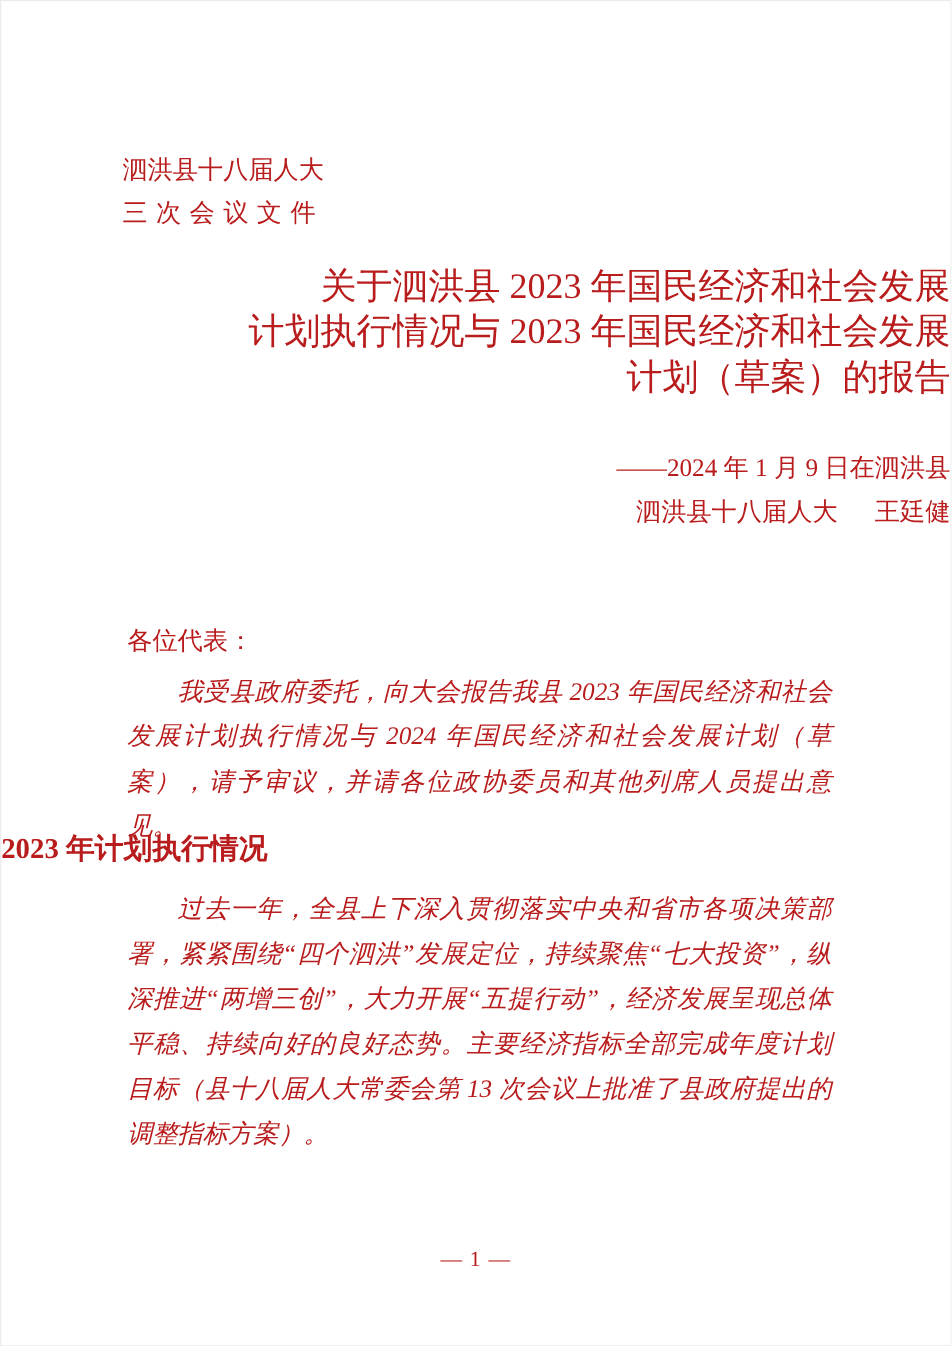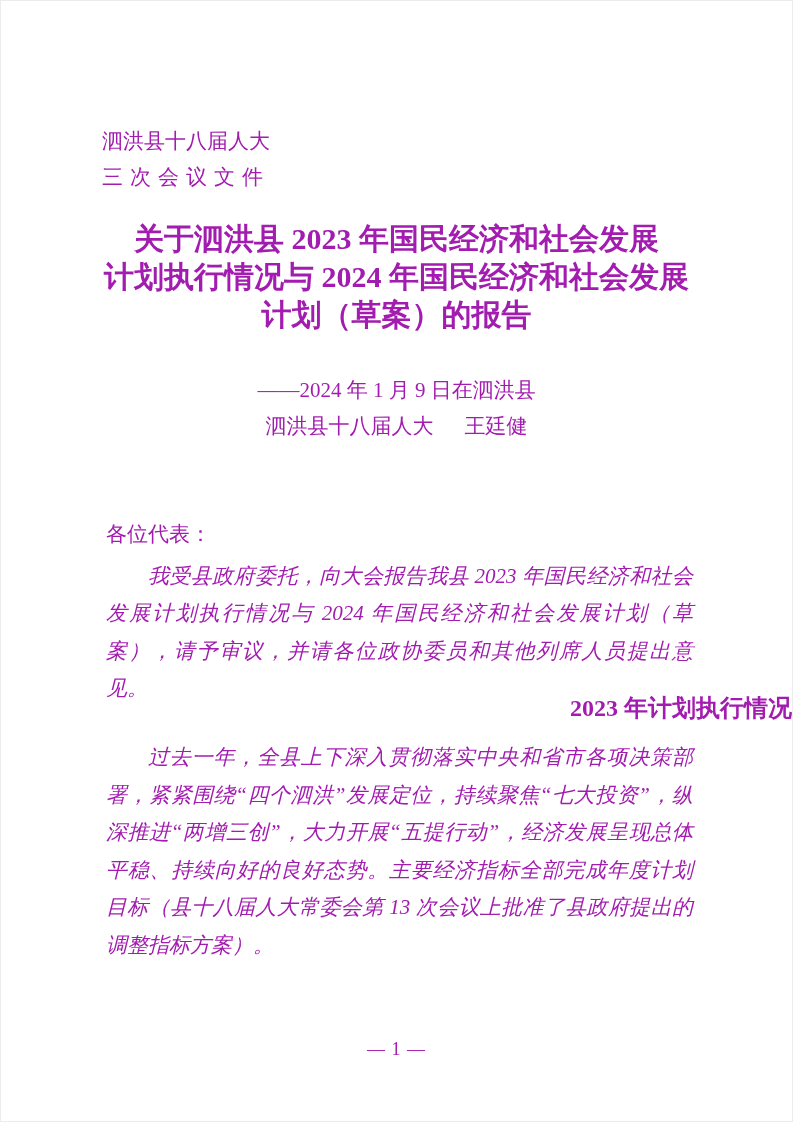--- a/index.html
+++ b/index.html
@@ -5,21 +5,21 @@
   html, body {
     margin: 0;
     padding: 0;
     background: #ffffff;
   }
   .page {
     position: relative;
     width: 793px;
     height: 1122px;
     background: #ffffff;
-    color: #a21caf;
+    color: #b91c1c;
     font-family: "Liberation Serif", serif;
     box-sizing: border-box;
     border: 1px solid #ececec;
     overflow: hidden;
   }
   
   .doc-header {
     position: absolute;
     left: 101px;
     top: 122px;
@@ -29,32 +29,32 @@
   }
   .doc-header .org-line2 {
     letter-spacing: 7px;
   }
   
   .doc-title {
     position: absolute;
     left: 0;
     right: 0;
     top: 219px;
-    text-align: center;
+    text-align: right;
     font-size: 30px;
-    font-weight: 700;
+    font-weight: 400;
     line-height: 38px;
   }
   
   .doc-subtitle {
     position: absolute;
     left: 0;
     right: 0;
     top: 371px;
-    text-align: center;
+    text-align: right;
     font-size: 21px;
     line-height: 36px;
   }
   .speaker-name {
     margin-left: 31px;
   }
   
   .doc-body-1 {
     position: absolute;
     left: 101px;
@@ -69,21 +69,21 @@
   }
   .para-indent {
     text-indent: 2em;
     font-style: italic;
   }
   .section-heading {
     position: absolute;
     left: 0;
     right: 0;
     top: 692px;
-    text-align: right;
+    text-align: left;
     font-size: 24px;
     font-weight: 700;
     line-height: 30px;
   }
   .doc-body-2 {
     position: absolute;
     left: 101px;
     width: 595px;
     top: 734px;
     font-size: 21px;
@@ -106,21 +106,21 @@
 
 <div class="page">
 
   <div class="doc-header">
     <div class="org-line1">泗洪县十八届人大</div>
     <div class="org-line2">三次会议文件</div>
   </div>
 
   <div class="doc-title">
     <div>关于泗洪县 2023 年国民经济和社会发展</div>
-    <div>计划执行情况与 2024 年国民经济和社会发展</div>
+    <div>计划执行情况与 2023 年国民经济和社会发展</div>
     <div>计划（草案）的报告</div>
   </div>
 
   <div class="doc-subtitle">
     <div>——2024 年 1 月 9 日在泗洪县</div>
     <div>
       <span>泗洪县十八届人大</span><span class="speaker-name">王廷健</span>
     </div>
   </div>
 

